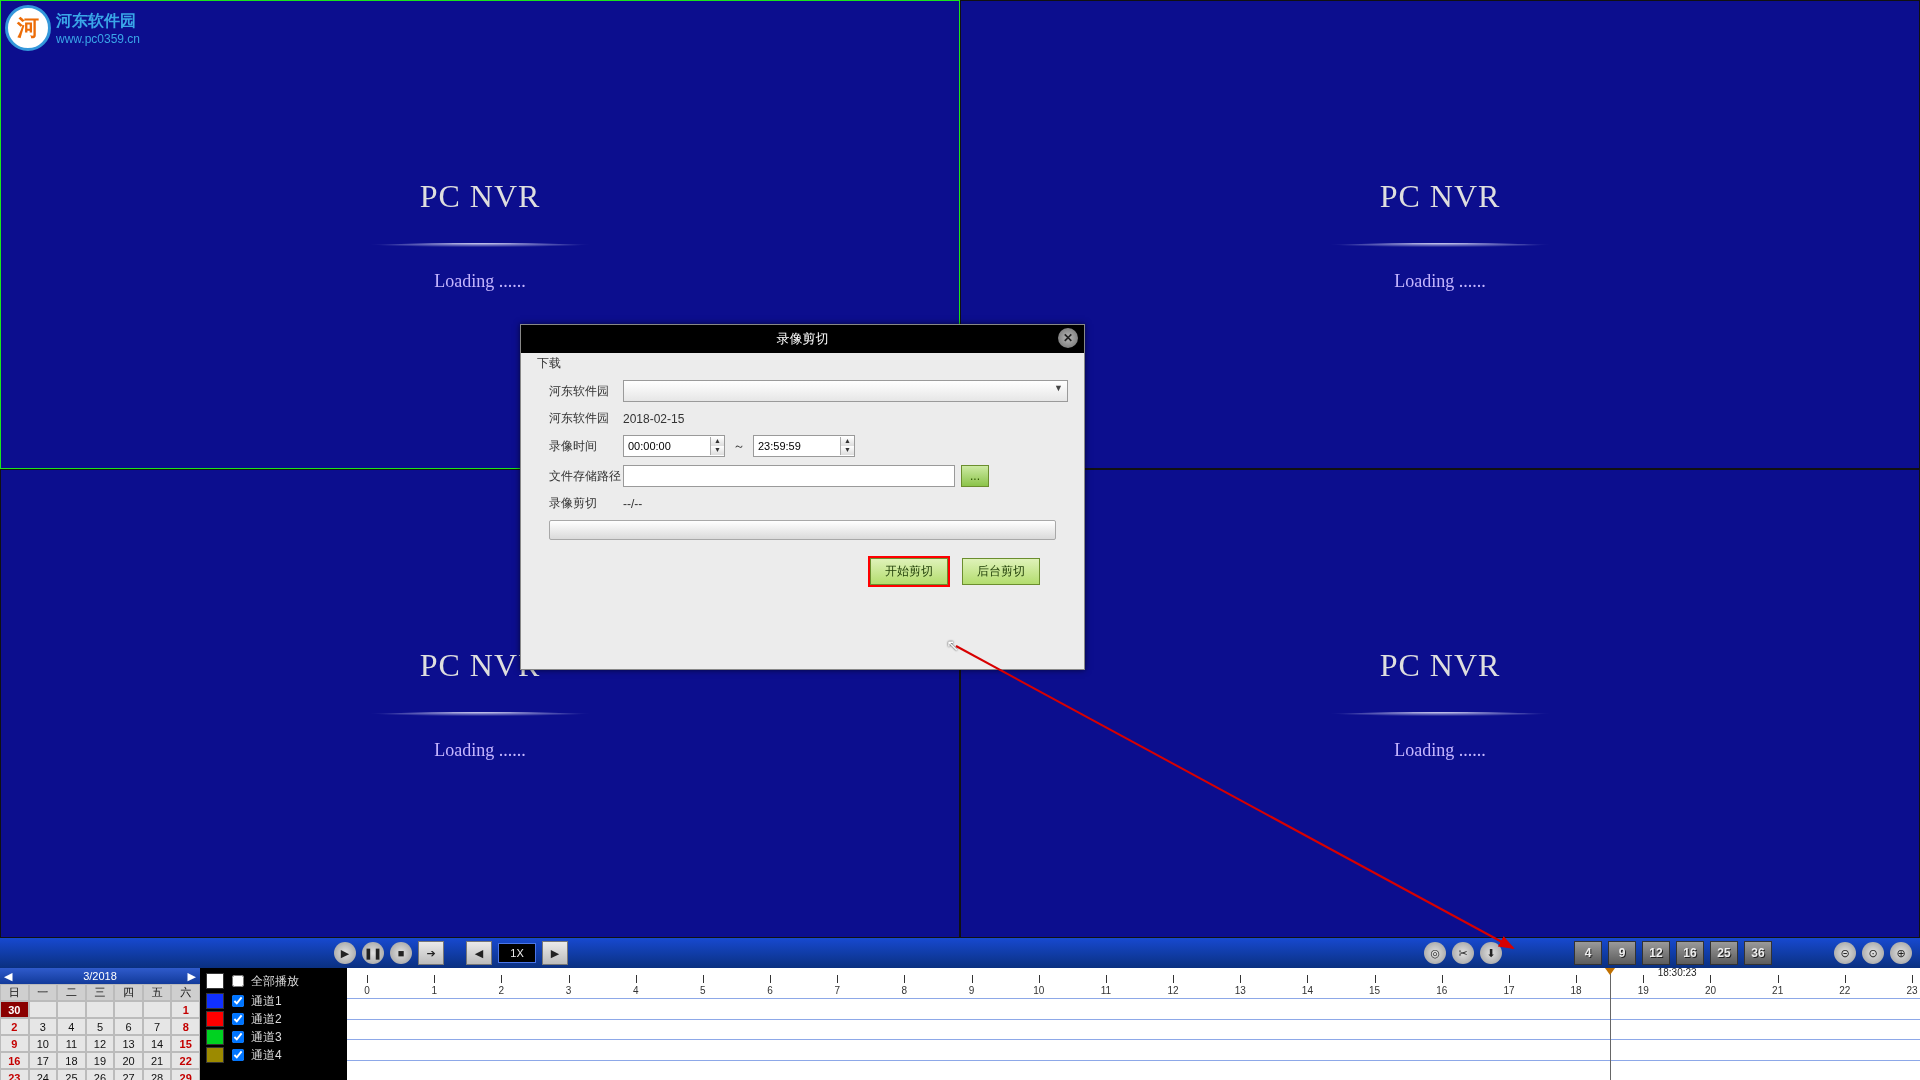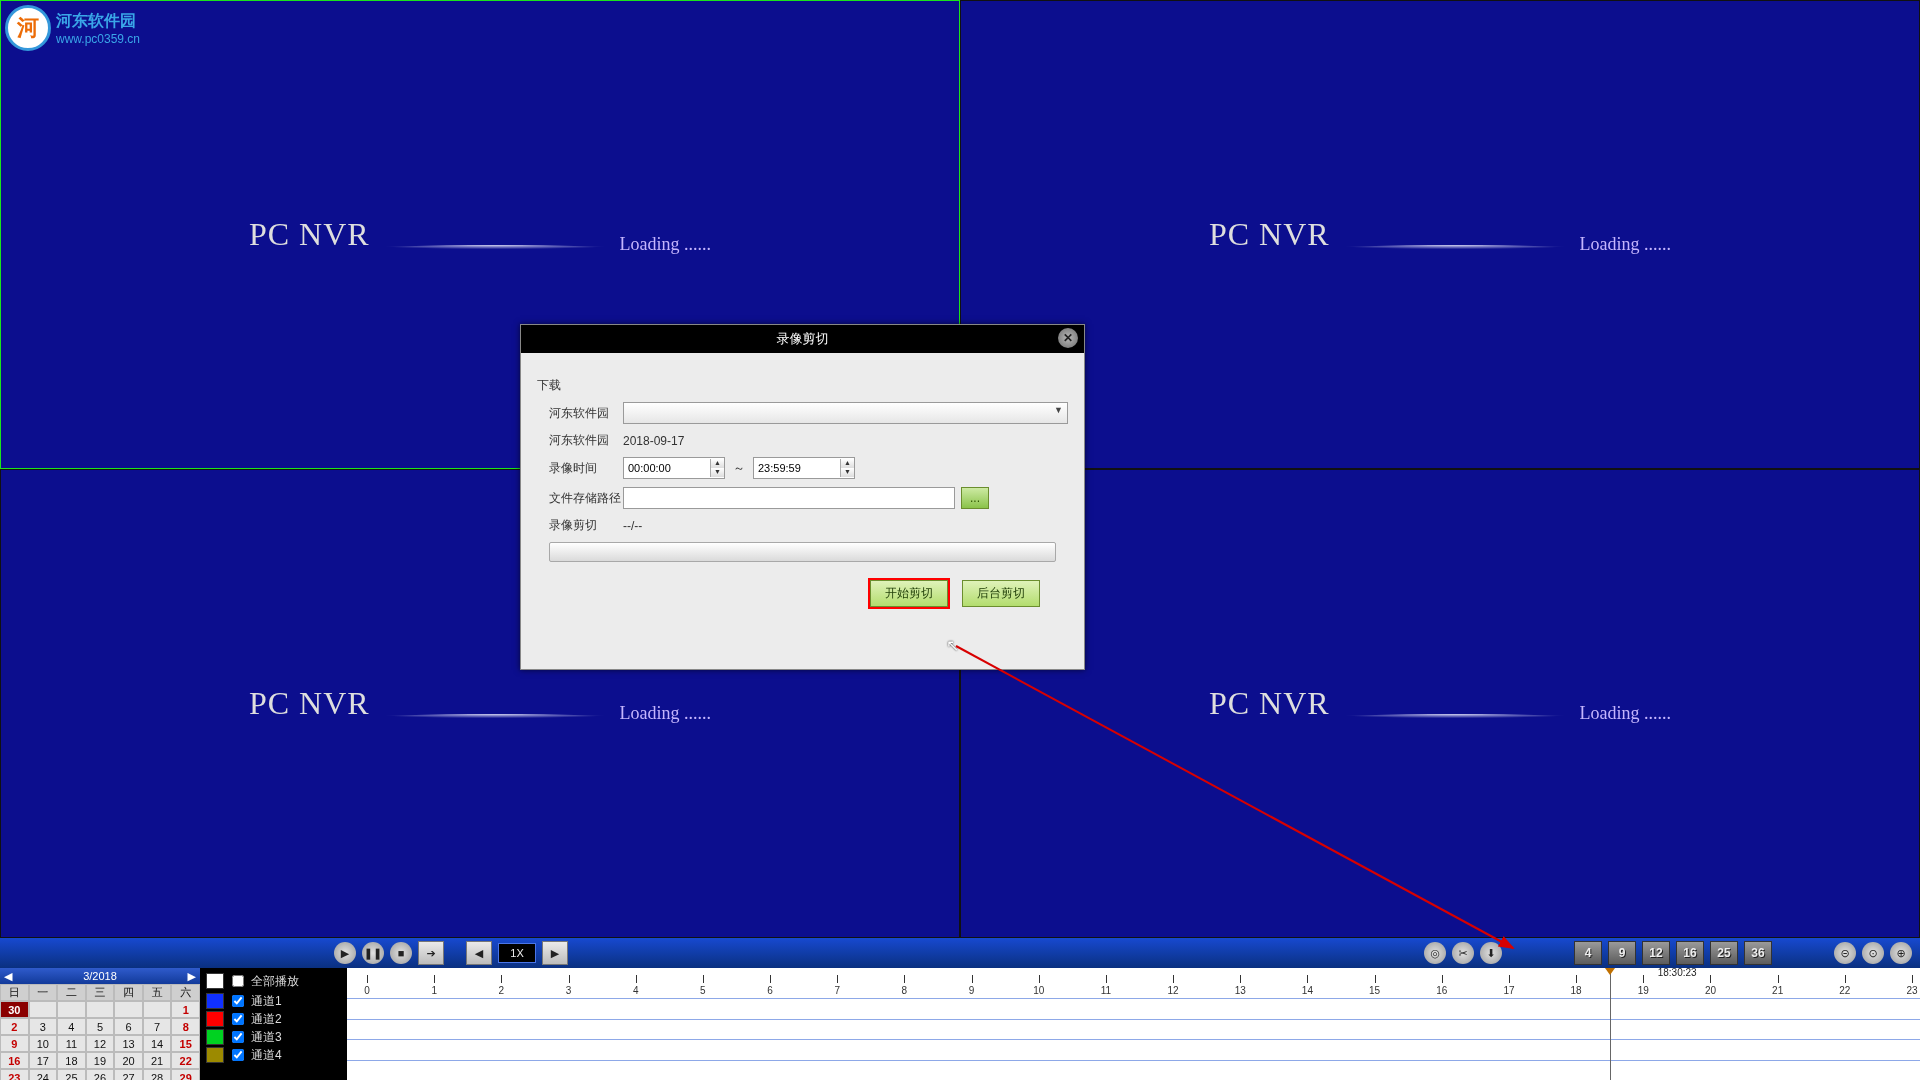--- a/index.html
+++ b/index.html
@@ -7,31 +7,31 @@
 
   
   .watermark { position: absolute; top: 5px; left: 5px; display: flex; align-items: center; gap: 5px; z-index: 100; pointer-events: none; }
   .watermark-icon { width: 40px; height: 40px; border: 3px solid #3498db; border-radius: 50%; display:flex; align-items:center; justify-content:center; color:#ec6c07; font-weight:bold; font-size:22px; background:#fff; }
   .watermark-txt { display:flex; flex-direction:column; }
   .watermark-txt .t1 { color:#3aa6e8; font-size:16px; font-weight:bold; font-family:"SimHei","Microsoft YaHei",sans-serif; }
   .watermark-txt .t2 { color:#3aa6e8; font-size:12px; }
 
   
   .video-grid { position: absolute; top:0; left:0; width: 1920px; height: 938px; display: grid; grid-template-columns: 1fr 1fr; grid-template-rows: 1fr 1fr; }
-  .cell { background:#0c0e8e; border:1px solid #111; display:flex; flex-direction:row; align-items:center; justify-content:center; }
+  .cell { background:#0c0e8e; border:1px solid #111; display:flex; flex-direction:column; align-items:center; justify-content:center; }
   .cell.selected { border:1px solid #1be31b; }
   .cell-title { color:#dedede; font-size:32px; font-family:Georgia,serif; letter-spacing:1px; }
   .cell-arc { width:250px; height:8px; margin-top:28px; background:radial-gradient(ellipse 180px 6px at 50% 0%, #d2d2f2, transparent 70%); border-radius:50%; }
   .cell-loading { color:#c4b5fd; font-size:18px; font-family:Georgia,serif; margin-top:20px; }
 
   
   .modal { position:absolute; left:520px; top:324px; width:563px; height:344px; background:#ececec; border:1px solid #888; box-shadow:0 0 6px rgba(0,0,0,.6); z-index:50; }
   .modal-title { height:28px; background:#000; color:#fff; display:flex; align-items:center; justify-content:center; font-size:13px; position:relative; }
   .modal-close { position:absolute; right:6px; top:3px; width:20px; height:20px; border-radius:50%; background:radial-gradient(circle,#b9b9b9,#6b6b6b); display:flex; align-items:center; justify-content:center; color:#222; font-size:12px; font-weight:bold; cursor:pointer; }
-  .modal-body { padding:24px 16px 0 16px; font-size:12px; color:#333; }
+  .modal-body { padding:2px 16px 0 16px; font-size:12px; color:#333; }
   .modal-body .grp { font-size:12px; margin-bottom:6px; }
   .row { display:flex; align-items:center; margin:8px 0 8px 12px; }
   .row label.key { width:74px; flex:0 0 74px; }
   .combo { flex:1; height:20px; background:linear-gradient(#fff,#e6e6e6); border:1px solid #9a9a9a; position:relative; }
   .combo::after { content:"▼"; position:absolute; right:4px; top:2px; font-size:9px; color:#444; }
   .datelabel { font-size:12px; }
   .spin { width:100px; height:20px; background:#fff; border:1px solid #9a9a9a; display:flex; align-items:center; }
   .spin input { width:78px; border:none; font-size:11px; padding:0 4px; outline:none; }
   .spin .btns { width:18px; display:flex; flex-direction:column; }
   .spin .btns span { height:9px; line-height:7px; font-size:7px; text-align:center; background:linear-gradient(#fff,#ddd); border-left:1px solid #aaa; }
@@ -124,21 +124,21 @@
     <div class="modal-body">
       <div class="grp">下载</div>
 
       <div class="row">
         <label class="key">河东软件园</label>
         <div class="combo"></div>
       </div>
 
       <div class="row">
         <label class="key">河东软件园</label>
-        <span class="datelabel">2018-09-17</span>
+        <span class="datelabel">2018-02-15</span>
       </div>
 
       <div class="row">
         <label class="key">录像时间</label>
         <div class="spin">
           <input value="00:00:00" style="">
           <div class="btns">
               <span>▲</span>
               <span>▼</span>
             </div>

